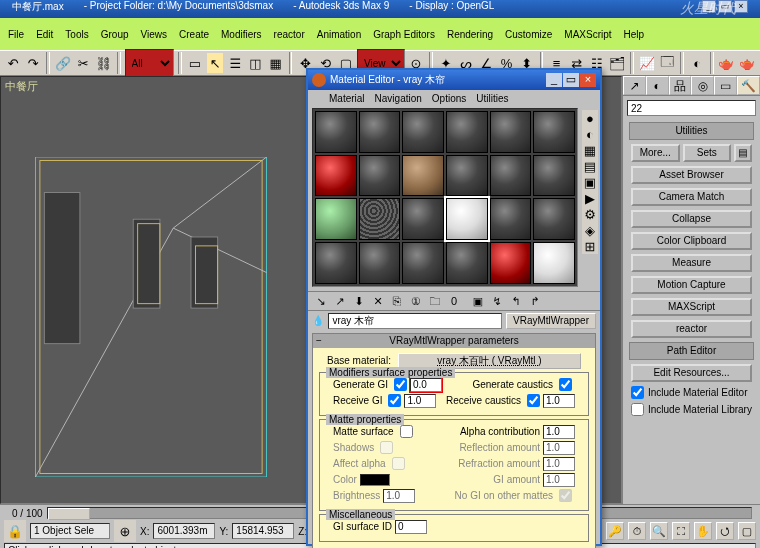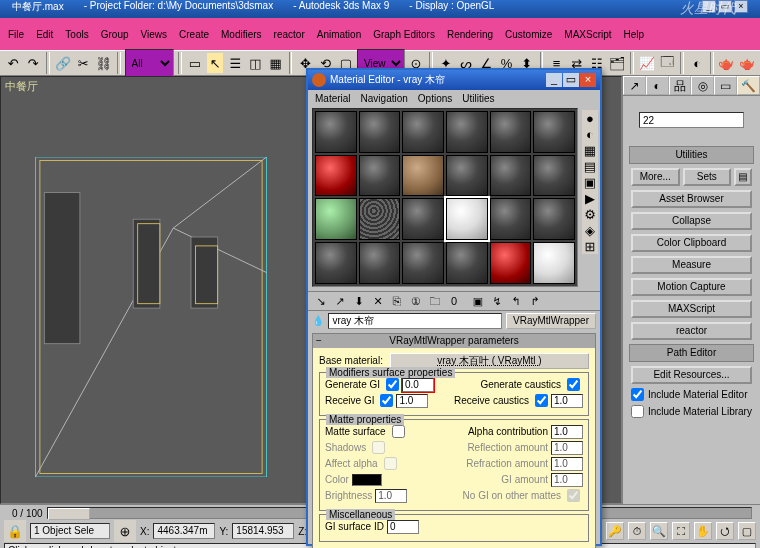--- a/index.html
+++ b/index.html
@@ -1,76 +1,76 @@
 <!DOCTYPE html>
 <html><head>
 <meta charset="utf-8">
 <style>
 *{box-sizing:border-box;margin:0;padding:0;font-family:Tahoma,Arial,sans-serif;font-size:10px}
 body{width:760px;height:548px;background:#c0c0c0;overflow:hidden;position:relative}
 .titlebar{height:18px;background:linear-gradient(#2a6cc8,#1a4c9c);color:#fff;display:flex;align-items:flex-start;padding:0 12px;font-size:11px}
 .titlebar span{margin-right:20px}
 .titlebar .wincontrols{margin-left:auto;display:flex;gap:2px}
 .titlebar .wincontrols div{width:14px;height:13px;background:#c8d4e8;border:1px solid #5a7cb8;text-align:center;line-height:11px;color:#000;font-size:9px}
-.menubar{height:32px;background:#ec4899;display:flex;align-items:center;padding:16px 2px;font-size:11px;color:#000}
+.menubar{height:32px;background:#bef264;display:flex;align-items:center;padding:16px 2px;font-size:11px;color:#000}
 .menubar span{padding:0 6px;cursor:default}
 .toolbar{height:26px;background:#d4d0c8;border-top:1px solid #fff;border-bottom:1px solid #808080;display:flex;align-items:center;padding:0 4px;gap:2px}
 .tbtn{width:22px;height:22px;background:#d4d0c8;border:1px solid #d4d0c8;display:inline-flex;align-items:center;justify-content:center;font-size:13px}
 .tsep{width:4px;height:22px;border-left:1px solid #808080;border-right:1px solid #fff;margin:0 2px}
-.tsel{height:29px;border:1px inset #808080;background:#a21caf;padding:0 2px;font-size:10px}
+.tsel{height:29px;border:1px inset #808080;background:#b91c1c;padding:0 2px;font-size:10px}
 .main{display:flex;height:calc(100% - 18px - 16px - 26px - 60px)}
 .viewport{flex:1;background:#5a5a5a;position:relative;border:1px inset #808080}
 .vplabel{position:absolute;top:2px;left:4px;color:#d8d8a0;font-size:11px}
 .wireframe{position:absolute;left:20px;top:80px;width:260px;height:320px}
 .cmdpanel{width:138px;background:#c0c0c0;border-left:1px solid #808080;display:flex;flex-direction:column}
 .cmdtabs{height:20px;display:flex;border-bottom:1px solid #808080}
 .cmdtabs div{flex:1;border:1px outset #fff;background:#c0c0c0;text-align:center;font-size:12px;line-height:18px}
-.panelinput{margin:16px;height:16px;border:1px inset #808080;background:#fff;padding:1px 3px}
+.panelinput{margin:4px;height:16px;border:1px inset #808080;background:#fff;padding:1px 3px}
 .rolloutbtn{height:18px;background:#c0c0c0;border:1px solid #808080;margin:2px 6px;text-align:center;line-height:16px;padding:0 3px;position:relative}
 .rolloutbtn.header{background:#a8a8a8}
 .panelbtn{height:18px;border:2px outset #e0e0e0;background:#c0c0c0;margin:2px 8px;text-align:center;line-height:14px;padding:0}
 .cbrow{margin:2px 8px;display:flex;align-items:center;font-size:10px}
 .cbrow input{margin-right:4px}
 .bottom{height:60px;background:#c0c0c0;border-top:1px solid #808080}
 .timeline{height:16px;background:#c0c0c0;display:flex;align-items:center;padding:0 4px;font-size:10px}
 .timeline .slider{flex:1;height:12px;background:#a0a0a0;border:1px inset #808080;margin:0 4px;position:relative}
 .timeline .slider::after{content:"";position:absolute;left:0;width:40px;height:100%;background:#d4d0c8;border:1px outset #fff}
 .statusrow{display:flex;align-items:center;padding:2px 4px;gap:4px;height:20px}
 .statusfield{height:16px;border:1px inset #808080;background:#e8e8e8;padding:0 3px;line-height:14px;font-size:10px}
 .playbtn{width:18px;height:18px;border:1px outset #fff;background:#d4d0c8;text-align:center;line-height:16px;font-size:11px}
 
 .matedit{position:absolute;left:306px;top:68px;width:296px;height:478px;background:#c0c0c0;border:2px solid #2a6cc8;box-shadow:2px 2px 6px rgba(0,0,0,.4)}
 .matedit .metitle{height:20px;background:linear-gradient(#3a7ce0,#1a4cb0);color:#fff;display:flex;align-items:center;padding:0 4px;font-size:11px}
 .matedit .metitle .micon{width:14px;height:14px;background:#d06020;margin-right:4px;border-radius:50%}
 .matedit .metitle .mwincontrols{margin-left:auto;display:flex;gap:1px}
 .matedit .metitle .mwincontrols div{width:16px;height:14px;text-align:center;line-height:12px;font-size:11px}
 .matedit .metitle .mwincontrols .mclose{background:#e05030;color:#fff}
 .matedit .metitle .mwincontrols .mbtn{background:#c8d4e8;color:#000}
-.matedit .memenu{height:16px;display:flex;align-items:center;padding:0 2px;font-size:11px}
+.matedit .memenu{height:16px;display:flex;align-items:center;padding:0 16px;font-size:11px}
 .matedit .memenu span{padding:0 5px}
 .matgrid{margin:2px 4px;background:#404040;padding:2px;display:grid;grid-template-columns:repeat(6,1fr);gap:2px;border:1px inset #808080}
 .matslot{aspect-ratio:1;background:radial-gradient(circle at 35% 30%,#888 0%,#444 45%,#222 100%);border:1px solid #000;position:relative}
 .matslot.sel{outline:2px solid #fff}
 .matslot.white{background:radial-gradient(circle at 35% 30%,#fff 0%,#ddd 50%,#999 100%)}
 .matslot.red{background:radial-gradient(circle at 35% 30%,#f66 0%,#900 60%,#400 100%)}
 .matslot.wood{background:radial-gradient(circle at 35% 30%,#ca8 0%,#864 60%,#432 100%)}
 .matslot.green{background:radial-gradient(circle at 35% 30%,#aea 0%,#696 60%,#353 100%)}
 .matslot.bump{background:repeating-radial-gradient(circle at 35% 30%,#666 0 2px,#333 2px 4px)}
 .mattools{height:20px;display:flex;align-items:center;padding:0 4px;gap:1px;border-top:1px solid #808080;border-bottom:1px solid #808080;margin-top:2px}
 .mattools .mt{width:18px;height:18px;border:1px solid #c0c0c0;text-align:center;line-height:16px;font-size:11px}
 .matname{display:flex;align-items:center;padding:2px 4px;gap:4px}
 .matname .mninput{flex:1;height:16px;border:1px inset #808080;background:#fff;padding:0 3px}
 .matname .mnbtn{height:16px;border:1px outset #fff;background:#d4d0c8;padding:0 6px}
 .rollout{margin:2px 4px;border:1px solid #808080;background:#fef9c3}
 .rollhdr{height:14px;background:#a8a8a8;text-align:center;font-size:10px;line-height:14px;position:relative}
 .rollhdr::before{content:"−";position:absolute;left:3px}
 .rollbody{padding:3px 6px}
 .fieldset{border:1px solid #808080;margin:3px 0;padding:3px 5px 5px;position:relative}
 .fieldset>.legend{position:absolute;top:-6px;left:6px;background:#c0c0c0;padding:0 3px;font-size:10px}
-.frow{display:flex;align-items:center;margin:2px 0;font-size:10px}
+.frow{display:flex;align-items:center;margin:2px 8px;font-size:10px}
 .frow label{flex:0 0 auto;margin-right:3px}
 .frow .spin{width:32px;height:14px;border:1px inset #808080;background:#fff;text-align:left;padding:0 2px;font-size:10px}
 .frow .spin.hl{outline:1px solid #e00}
 .frow input[type=checkbox]{margin:0 3px}
 .frow .spacer{flex:1}
 .swatch{width:30px;height:12px;background:#000;border:1px inset #808080}
 .basebtn{height:16px;border:1px outset #fff;background:#d4d0c8;padding:0 4px;flex:1;margin-left:4px;font-size:10px;text-align:center;text-decoration:underline dotted}
 .watermark{position:absolute;right:4px;top:0;color:#fff;font-size:14px;opacity:.6;font-style:italic}
 </style>
 </head>
@@ -179,20 +179,21 @@
       <div style="background:#e8e0c8">🔨</div>
     </div>
     <input class="panelinput" value="22" style="">
     <div class="rolloutbtn header">Utilities</div>
     <div style="display:flex;margin:2px 8px;gap:3px">
       <button class="panelbtn" style="margin:0;flex:1">More...</button>
       <button class="panelbtn" style="margin:0;flex:1">Sets</button>
       <button class="panelbtn" style="margin:0;width:18px">▤</button>
     </div>
     <button class="panelbtn">Asset Browser</button>
+    <button class="panelbtn">Camera Match</button>
     <button class="panelbtn">Collapse</button>
     <button class="panelbtn">Color Clipboard</button>
     <button class="panelbtn">Measure</button>
     <button class="panelbtn">Motion Capture</button>
     <button class="panelbtn">MAXScript</button>
     <button class="panelbtn">reactor</button>
     <div class="rolloutbtn header">Path Editor</div>
     <button class="panelbtn">Edit Resources...</button>
     <div class="cbrow">
         <input type="checkbox" checked="" style="">
@@ -209,21 +210,21 @@
   <div class="timeline">
     <span style="width:8px"></span>
     <span>0 / 100</span>
     <div class="slider"></div>
   </div>
   <div class="statusrow">
     <div class="tbtn">🔒</div>
     <div class="statusfield" style="width:80px">1 Object Sele</div>
     <div class="tbtn">⊕</div>
     <span>X:</span>
-      <div class="statusfield" style="width:62px">4463.347m</div>
+      <div class="statusfield" style="width:62px">6001.393m</div>
     <span>Y:</span>
       <div class="statusfield" style="width:62px">15814.953</div>
     <span>Z:</span>
       <div class="statusfield" style="width:40px"></div>
     <div class="spacer" style="flex:1"></div>
     <div class="playbtn">⏮</div>
     <div class="playbtn">◀</div>
     <div class="playbtn">▶</div>
     <div class="playbtn">▶</div>
     <div class="playbtn">⏭</div>

